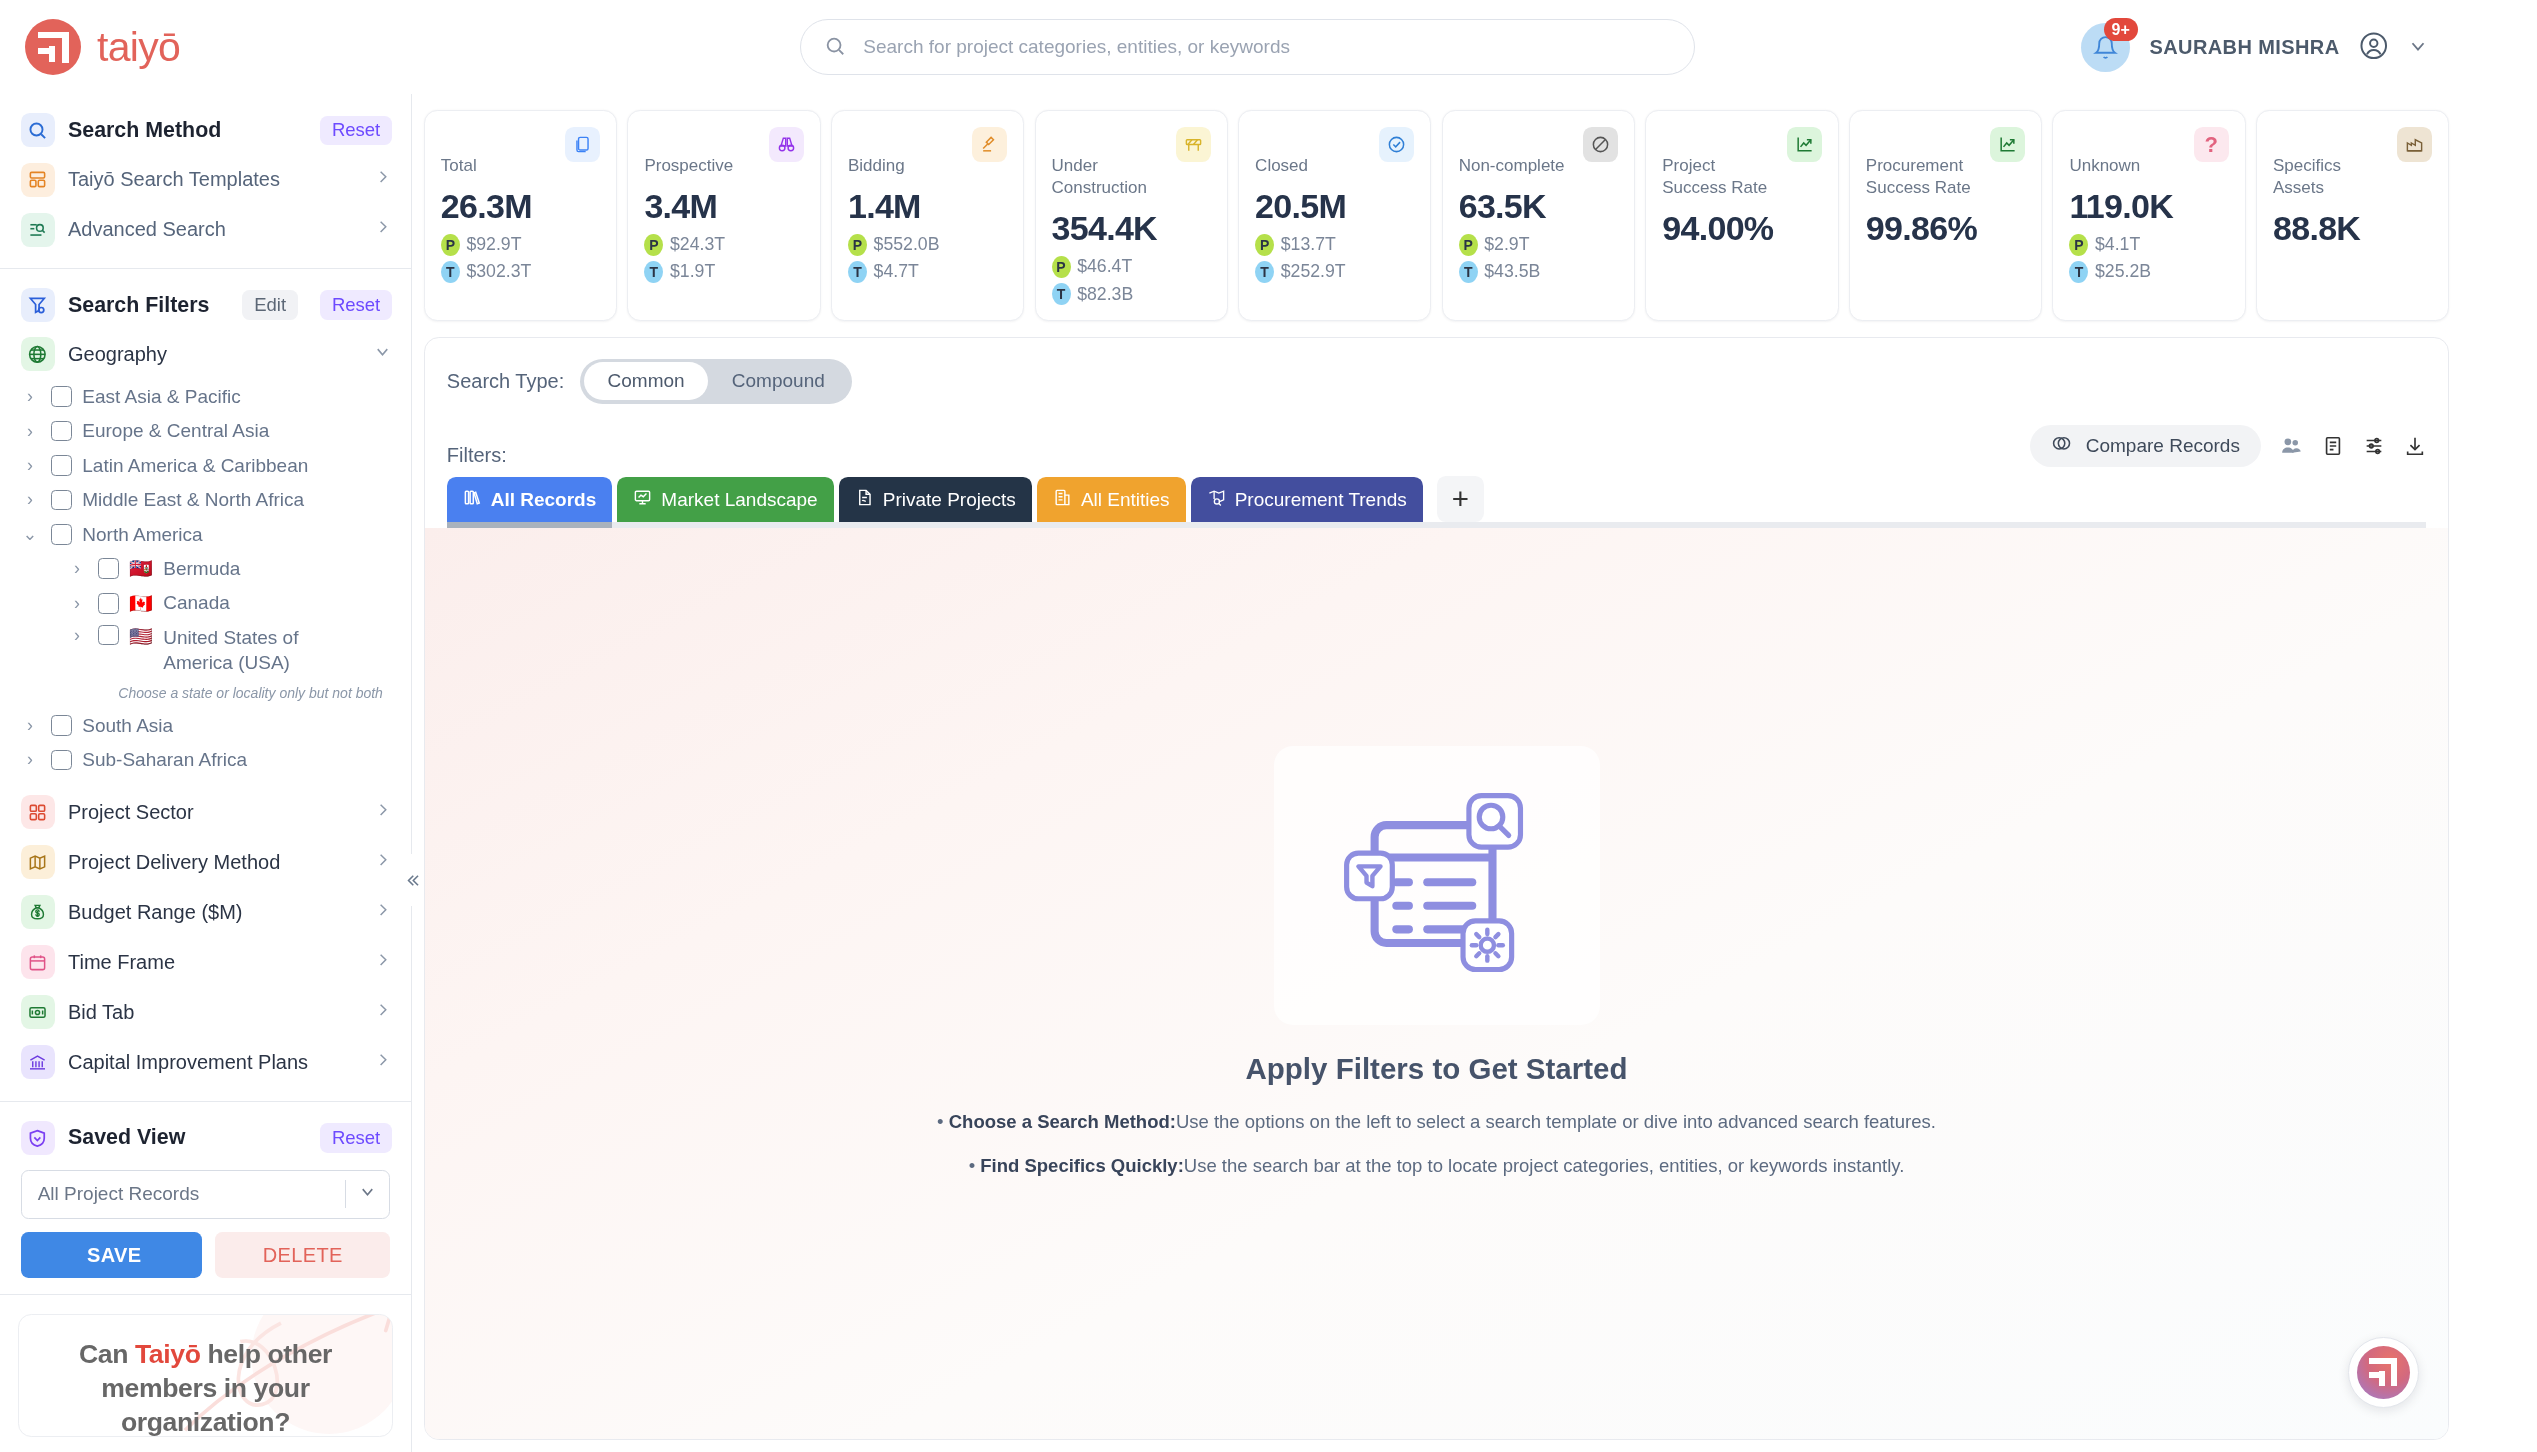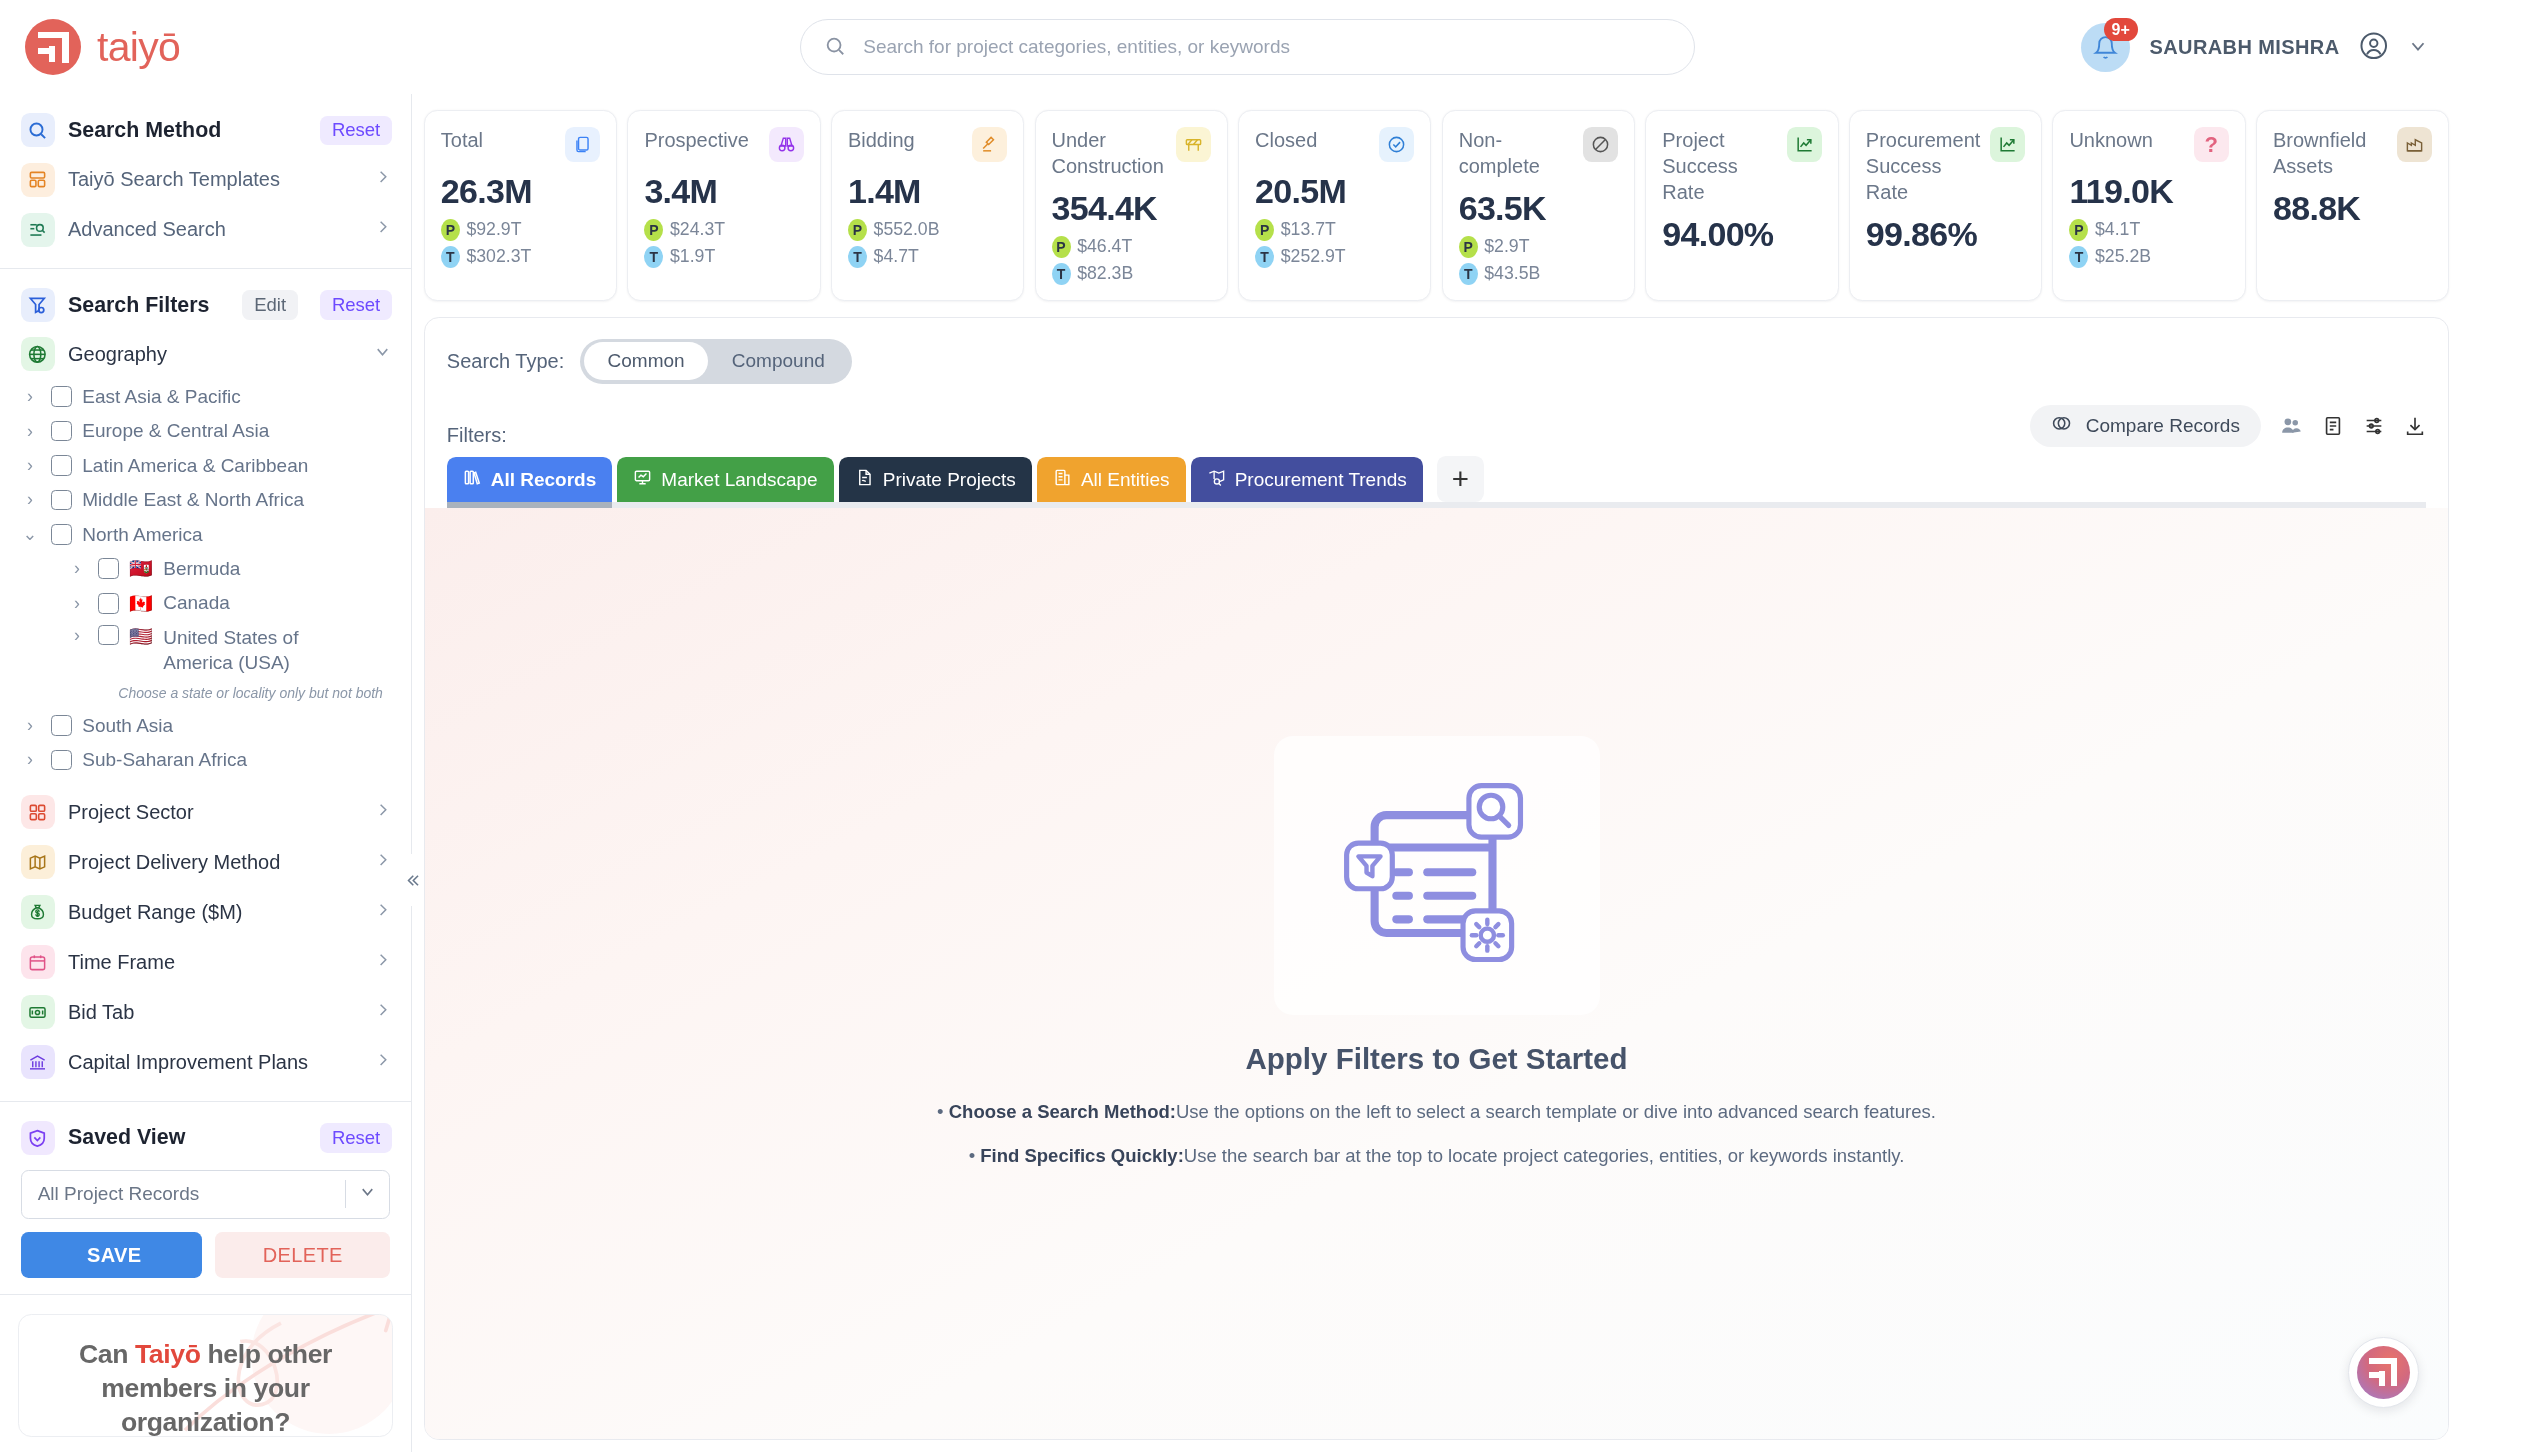--- a/index.html
+++ b/index.html
@@ -160,21 +160,21 @@
   
   .kpis { display: flex; gap: 10.3px; padding: 16px 11.8px 11.8px 11.8px; }
   .kpi {
     flex: 1 1 0; min-width: 0; background: #fff;
     border: 0.7px solid #eceef2; border-radius: 13.3px;
     padding: 16px 16px 14.8px; min-height: 148px;
     display: flex; flex-direction: column;
     box-shadow: 0 0.7px 2.2px rgba(16,24,40,.05);
   }
   .kpi-top { display: flex; align-items: flex-start; gap: 7.4px; }
-  .kpi-label { flex: 1; font-size: 20px; color: #6b7789; line-height: 1.3; }
+  .kpi-label { flex: 1; font-size: 17px; color: #6b7789; line-height: 1.3; margin-top: 28px; }
   .kpi-icon {
     width: 35px; height: 35px; border-radius: 8.9px; flex: 0 0 35px;
     display: flex; align-items: center; justify-content: center; font-size: 19px;
   }
   .kpi-value { font-size: 34px; font-weight: bold; color: #26334a; margin-top: 10.3px; letter-spacing: -0.7px; }
   .kpi-sub { margin-top: 7.4px; display: flex; flex-direction: column; gap: 5.2px; }
   .kpi-line { display: flex; align-items: center; gap: 6.6px; font-size: 17.7px; color: #7b8698; }
   .pill {
     width: 19px; height: 22px; border-radius: 50%;
     display: flex; align-items: center; justify-content: center;
@@ -805,21 +805,21 @@
             </div>
             <div class="kpi-line">
               <span class="pill pill-t">T</span>
               <span>$25.2B</span>
             </div>
           </div>
         </div>
 
         <div class="kpi">
           <div class="kpi-top">
-            <span class="kpi-label">Brownfield Assets</span>
+            <span class="kpi-label">Specifics Assets</span>
             <span class="kpi-icon" style="background:#eee4d3;">
               <svg width="19" height="19" viewBox="0 0 24 24" fill="none" stroke="#7a6038" stroke-width="1.8">
                 <path d="M3 20V10l5 3V10l5 3V6l8 4v10z"></path>
                   <line x1="3" y1="20" x2="21" y2="20"></line>
               </svg>
             </span>
           </div>
           <div class="kpi-value">88.8K</div>
         </div>
       </div>

